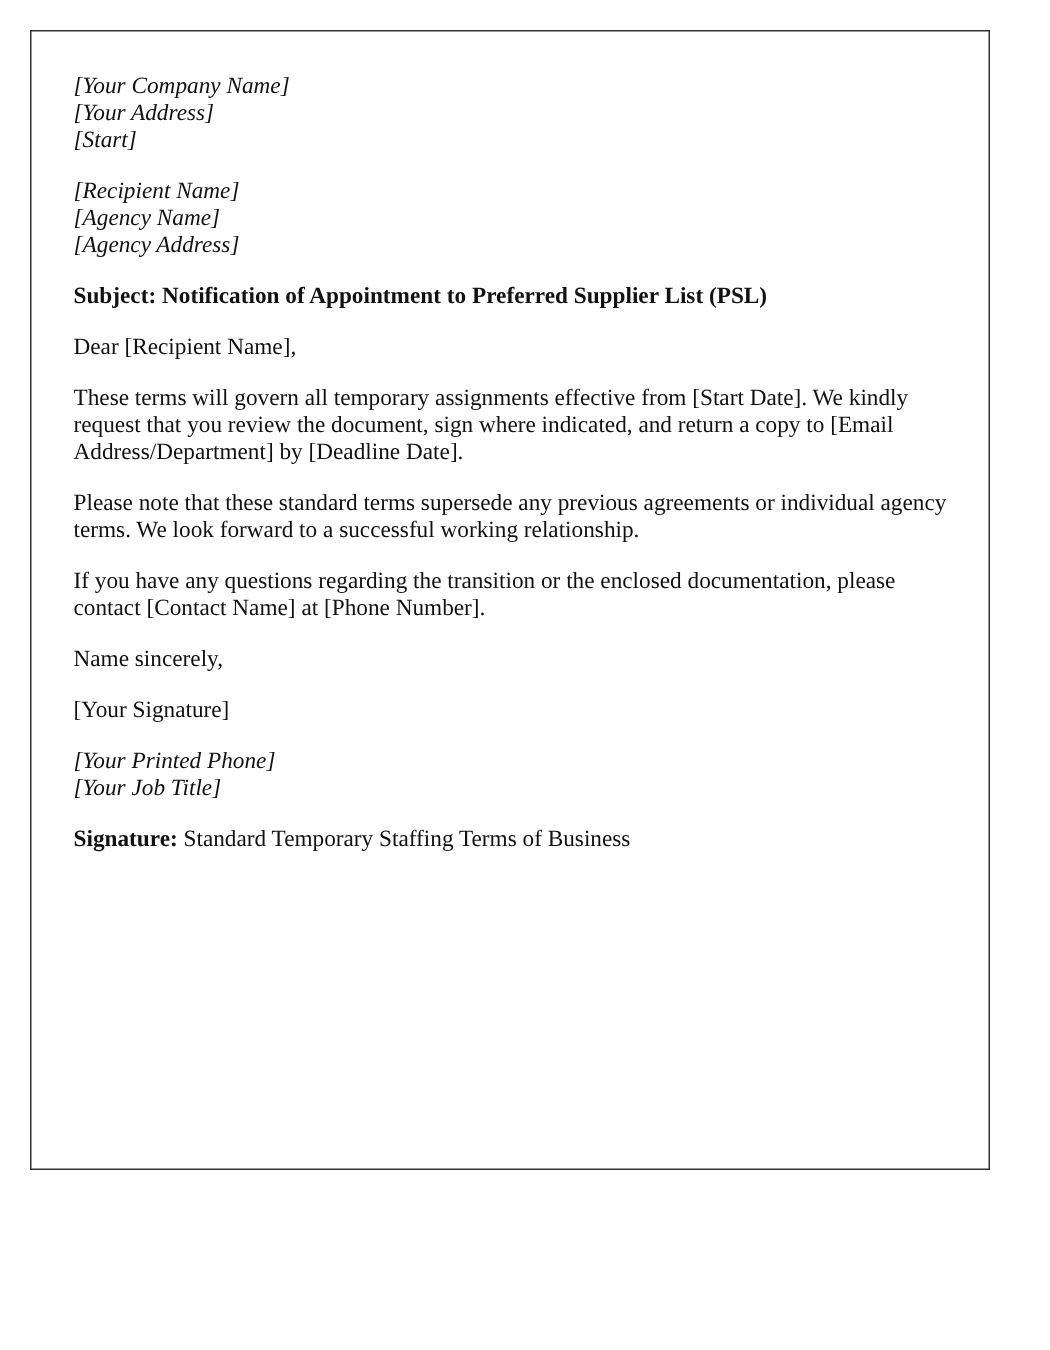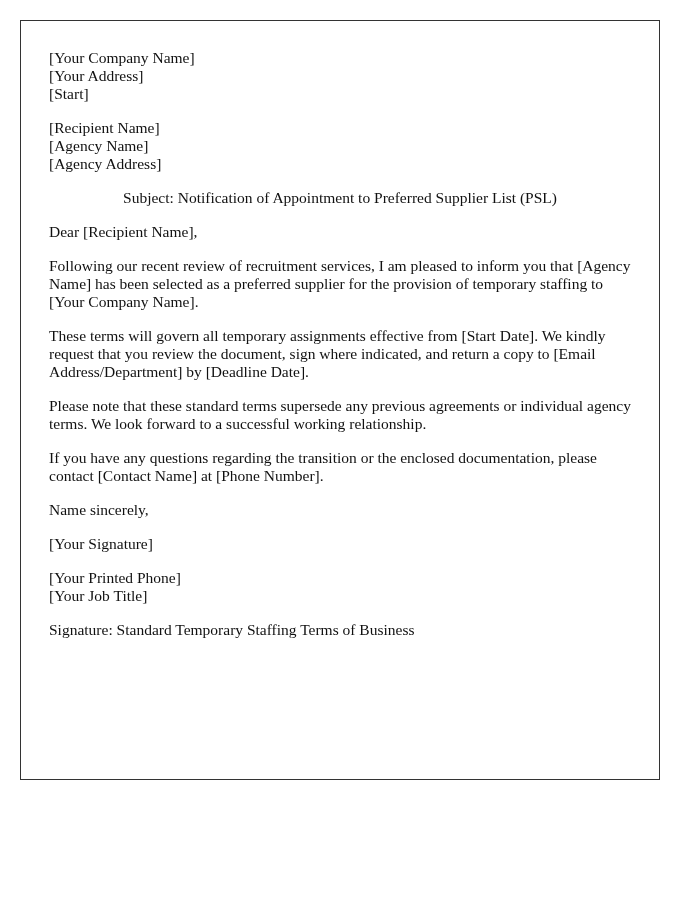--- a/index.html
+++ b/index.html
@@ -22,26 +22,26 @@
       width: 640px;
       height: 760px;
       border: 1px solid #333333;
       box-sizing: border-box;
       padding: 28px 28px 0 28px;
     }
     .block {
       margin: 0 0 16px 0;
       line-height: 18px;
     }
-    .line { display: block; }
+    .line { display: block; font-style: italic; }
     p {
       margin: 0 0 16px 0;
       line-height: 18px;
     }
-    .bold { font-weight: normal; text-align: center; }
+    .bold { font-weight: bold; }
   </style>
 </head>
 <body>
 
 <div class="letter">
 
   <div class="block">
     <span class="line">[Your Company Name]</span>
     <span class="line">[Your Address]</span>
     <span class="line">[Start]</span>
@@ -50,21 +50,20 @@
   <div class="block">
     <span class="line">[Recipient Name]</span>
     <span class="line">[Agency Name]</span>
     <span class="line">[Agency Address]</span>
   </div>
 
   <p class="bold">Subject: Notification of Appointment to Preferred Supplier List (PSL)</p>
 
   <p>Dear [Recipient Name],</p>
 
-  <p>Following our recent review of recruitment services, I am pleased to inform you that [Agency Name] has been selected as a preferred supplier for the provision of temporary staffing to [Your Company Name].</p>
   <p>These terms will govern all temporary assignments effective from [Start Date]. We kindly request that you review the document, sign where indicated, and return a copy to [Email Address/Department] by [Deadline Date].</p>
   <p>Please note that these standard terms supersede any previous agreements or individual agency terms. We look forward to a successful working relationship.</p>
   <p>If you have any questions regarding the transition or the enclosed documentation, please contact [Contact Name] at [Phone Number].</p>
 
   <p>Name sincerely,</p>
 
   <p>[Your Signature]</p>
 
   <div class="block">
     <span class="line">[Your Printed Phone]</span>

